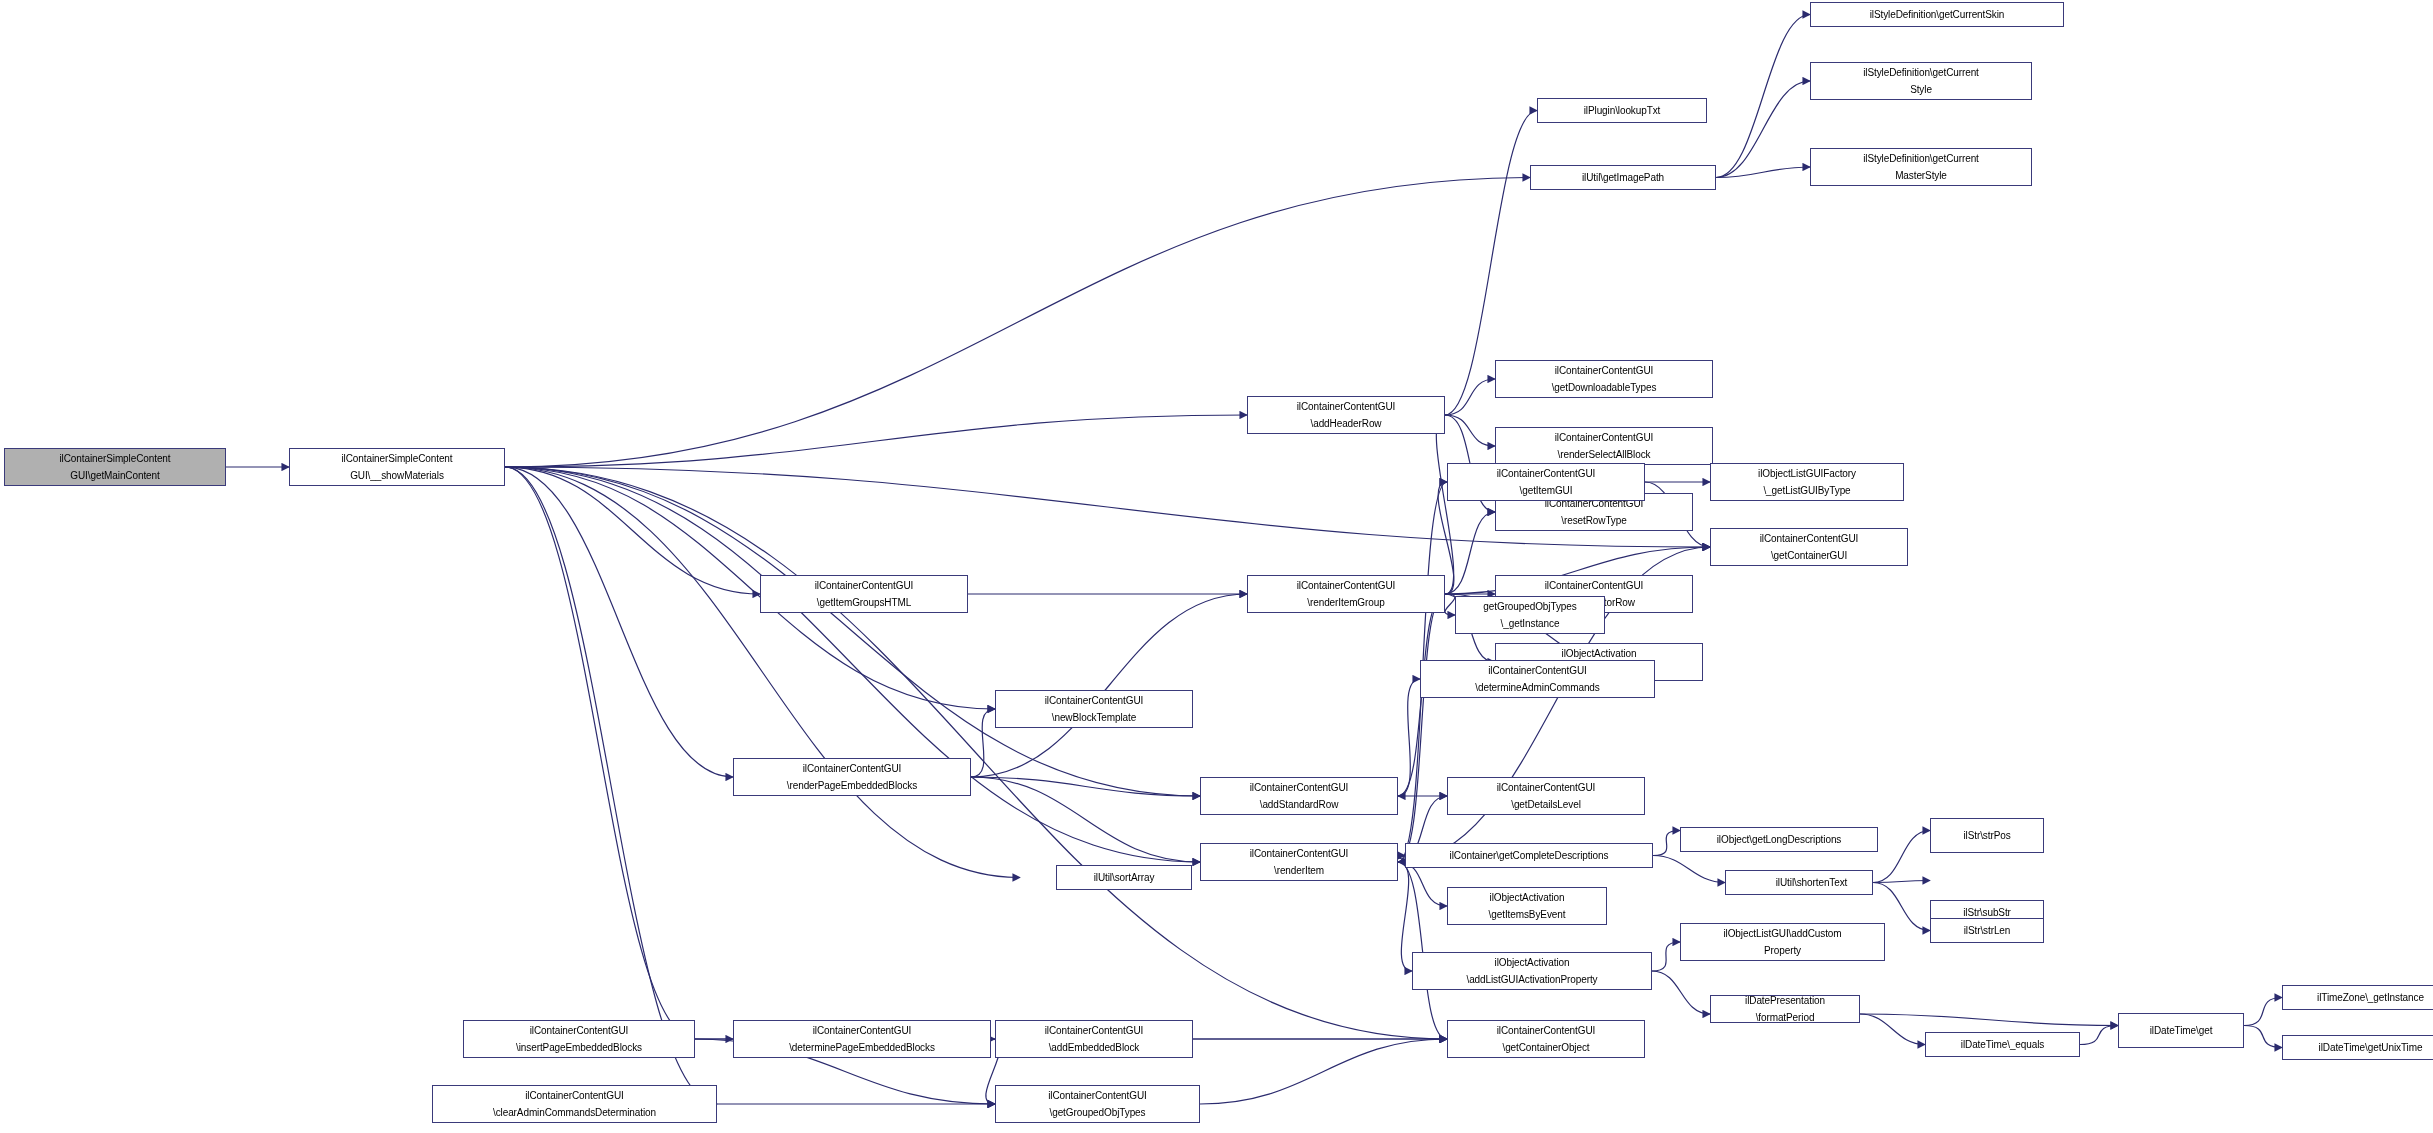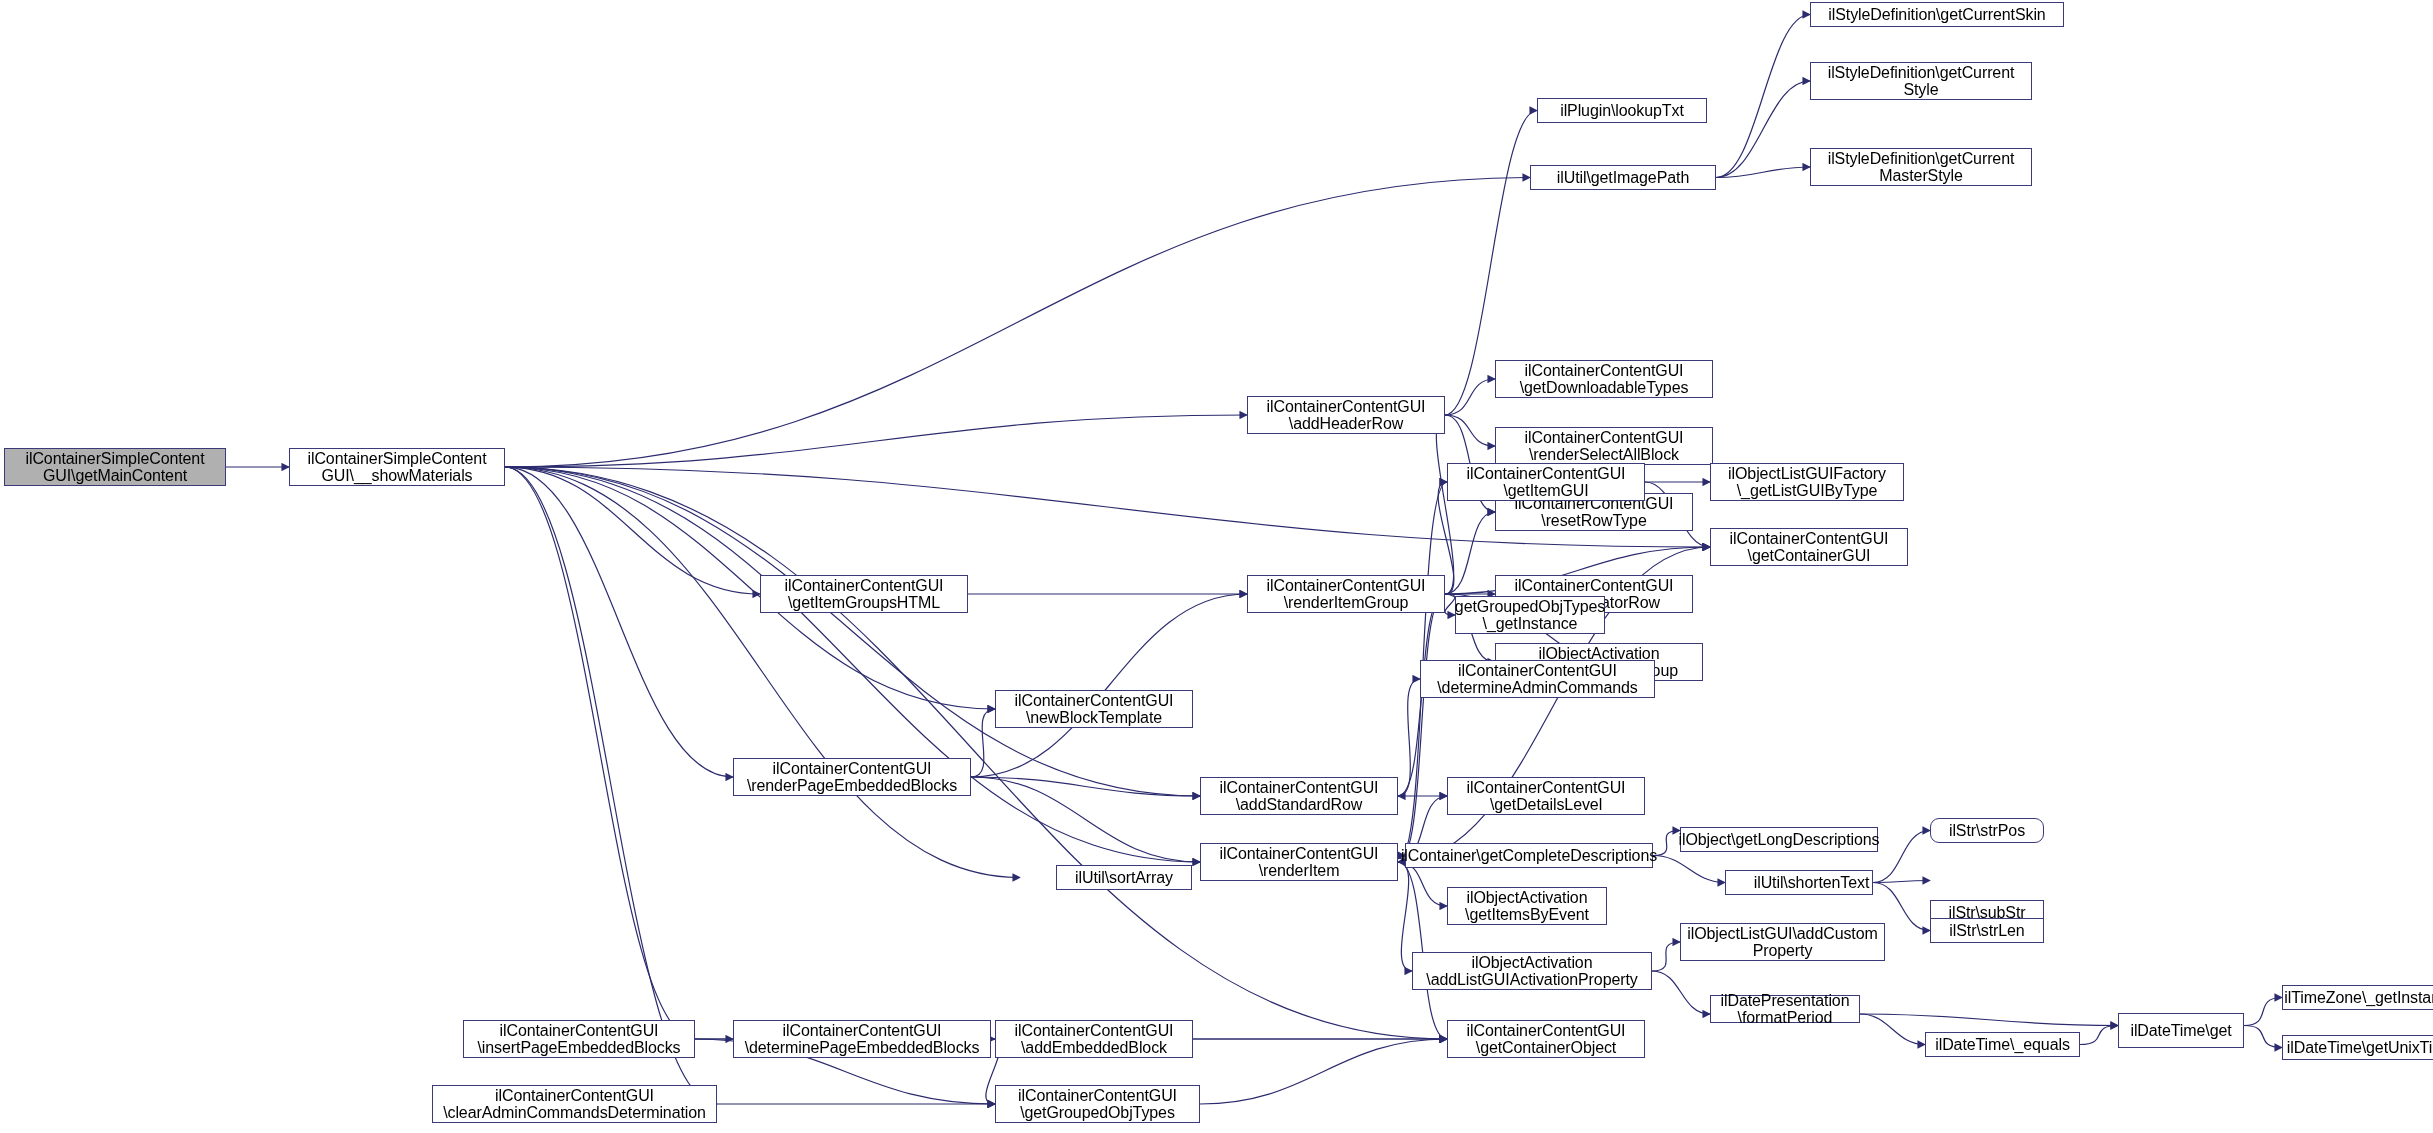--- a/index.html
+++ b/index.html
@@ -1,20 +1,20 @@
 <!DOCTYPE html>
 <html><head>
 <meta charset="utf-8">
 <style>
   html,body{margin:0;padding:0;background:#ffffff;}
   #page{position:relative;width:2433px;height:1133px;background:#ffffff;
         font-family:"Liberation Sans",sans-serif;overflow:hidden;}
   svg#edges{position:absolute;left:0;top:0;width:2433px;height:1133px;pointer-events:none;}
   .node{position:absolute;box-sizing:border-box;border:1px solid #3a3a7a;background:#ffffff;
-        color:#000000;font-size:16px;line-height:17px;text-align:center;
+        color:#000000;font-size:10px;line-height:17px;text-align:center;
         display:flex;align-items:center;justify-content:center;padding:1px 3px;
         white-space:pre-line;letter-spacing:-0.1px;}
   .node.root{background:#b0b0b0;border-color:#3a3a7a;}
 </style>
 </head>
 <body>
 
 <div id="page">
   <svg id="edges">
     <defs>
@@ -135,21 +135,21 @@
 \renderPageEmbeddedBlocks</div>
       <div class="node" style="left: 1200px; top: 777px; width: 198px; height: 38px;">ilContainerContentGUI
 \addStandardRow</div>
       <div class="node" style="left: 1200px; top: 843px; width: 198px; height: 38px;">ilContainerContentGUI
 \renderItem</div>
       <div class="node" style="left: 1447px; top: 777px; width: 198px; height: 38px;">ilContainerContentGUI
 \getDetailsLevel</div>
       <div class="node" style="left: 1680px; top: 818px; width: 198px; height: 25px; margin-top: 9px;">ilObject\getLongDescriptions</div>
       <div class="node" style="left: 1405px; top: 843px; width: 248px; height: 25px;">ilContainer\getCompleteDescriptions</div>
       <div class="node" style="left: 1725px; top: 870px; width: 148px; height: 25px; padding-left: 28px;">ilUtil\shortenText</div>
-      <div class="node" style="left: 1930px; top: 818px; width: 114px; height: 25px; border-radius: 9px;">ilStr\strPos</div>
+      <div class="node" style="left: 1930px; top: 818px; width: 114px; height: 35px;">ilStr\strPos</div>
       <div class="node" style="left: 1930px; top: 900px; width: 114px; height: 25px;">ilStr\subStr</div>
       <div class="node" style="left: 1930px; top: 918px; width: 114px; height: 25px;">ilStr\strLen</div>
       <div class="node" style="left: 1447px; top: 887px; width: 160px; height: 38px;">ilObjectActivation
 \getItemsByEvent</div>
       <div class="node" style="left: 1412px; top: 952px; width: 240px; height: 38px;">ilObjectActivation
 \addListGUIActivationProperty</div>
       <div class="node" style="left: 1680px; top: 923px; width: 205px; height: 38px;">ilObjectListGUI\addCustom
 Property</div>
       <div class="node" style="left: 1710px; top: 995px; width: 150px; height: 28px;">ilDatePresentation
 \formatPeriod</div>

